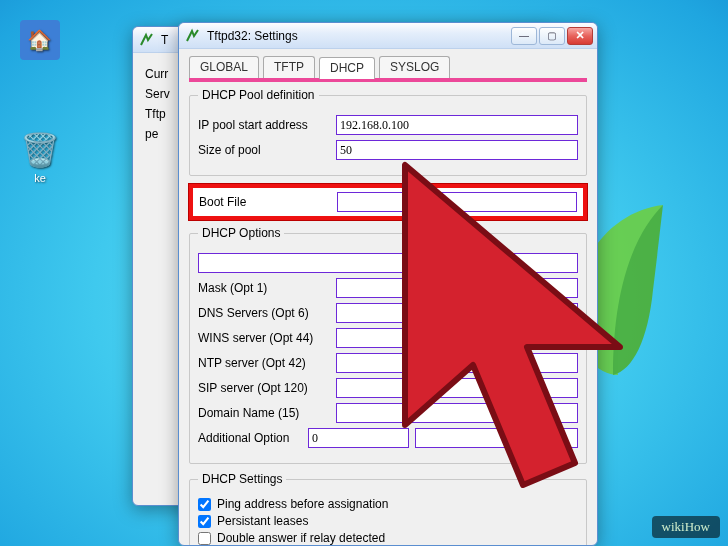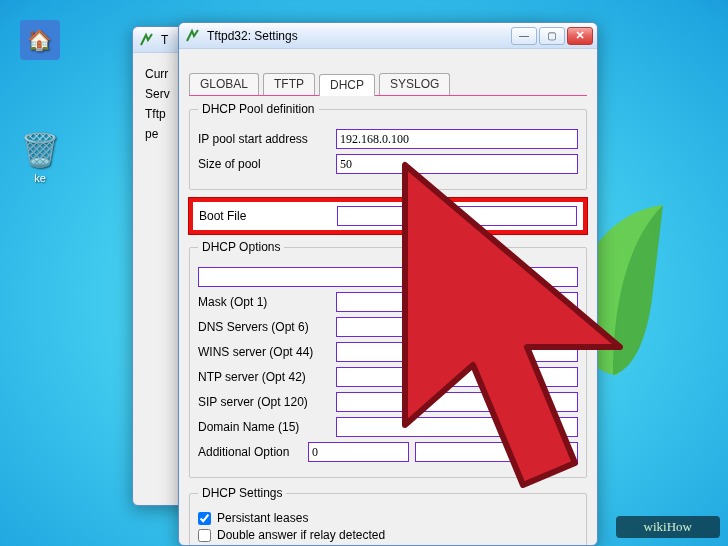--- a/index.html
+++ b/index.html
@@ -38,21 +38,21 @@
   .titlebar .title { flex:1; }
   .winbtns { display:flex; gap:2px; }
   .winbtn { width:26px; height:18px; border:1px solid #9db7d8; border-radius:3px; background:linear-gradient(#fdfefe,#dce9f8); display:flex; align-items:center; justify-content:center; font-size:10px; color:#445;}
   .winbtn.close{ background:linear-gradient(#f7a7a3,#e7625c,#d83a33); border-color:#b43c36; color:#fff; font-weight:bold; font-size:11px;}
 
   .win1 .body { padding:8px 12px; }
   .frow{ display:flex; align-items:center; margin:6px 0;}
   .frow label{ width:40px;}
 
   .win2 .body { padding:4px 10px 10px; height:calc(100% - 26px); overflow:hidden;}
-  .tabs { display:flex; gap:4px; border-bottom:1px solid #ec4899; margin:20px 0 6px;}
+  .tabs { display:flex; gap:4px; border-bottom:4px solid #ec4899; margin:3px 0 6px;}
   .tab { padding:3px 10px 4px; border:1px solid #aaa; border-bottom:none; background:#f6f6f6; border-radius:3px 3px 0 0; color:#333; }
   .tab.active { background:#fff; position:relative; top:1px;}
 
   fieldset.group { border:1px solid #c8c8c8; border-radius:2px; margin:6px 0 8px; padding:8px 8px 10px;}
   fieldset.group > legend { padding:0 4px; font-size:12px;margin-top:10px;}
   .row { display:flex; align-items:center; margin:5px 0;}
   .row .lbl { width:138px; }
   .row input.txt { flex:1; height:20px; border:1px solid #6d28d9; padding:1px 3px; font:12px Tahoma; background:#fff;}
   .row .shortlbl { width:110px; }
   .row input.small { width:60px; }
@@ -69,21 +69,21 @@
   .chk input{ margin-right:6px; width:13px; height:13px;}
   .bindrow{ display:flex; align-items:center;}
   .bindrow select{ margin-left:auto; width:110px; height:20px; border:1px solid #999; font:12px Tahoma;}
 
   
   .cursor { position:absolute; left:395px; top:155px; pointer-events:none;}
 
   .watermark {
     position:absolute; right:8px; bottom:8px;
     background:rgba(0,0,0,.55); color:#cfeecc;
-    padding:3px 28px; border-radius:4px; font-size:13px;
+    padding:3px 10px; border-radius:4px; font-size:13px;
     font-family: Georgia, serif;
   }
 
   .leaf { position:absolute; right:60px; top:200px; width:110px; height:180px; pointer-events:none; opacity:.85;}
 </style>
 </head>
 <body>
 
 <div class="desktop-icon di-home">
     <div class="di-glyph">🏠</div>
@@ -195,20 +195,24 @@
           <input class="txt small" value="0" style="">
           <span style="width:6px"></span>
           <input class="txt" style="">
         </div>
     </fieldset>
 
     <fieldset class="group">
       <legend>DHCP Settings</legend>
       <div class="chk">
           <input type="checkbox" checked="" style="">
+          <span>Ping address before assignation</span>
+        </div>
+      <div class="chk">
+          <input type="checkbox" checked="" style="">
           <span>Persistant leases</span>
         </div>
       <div class="chk">
           <input type="checkbox" style="">
           <span>Double answer if relay detected</span>
         </div>
       <div class="chk bindrow">
           <input type="checkbox" style="">
           <span>Bind DHCP to this address</span>
         <select><option>10.0.2.15</option></select>

